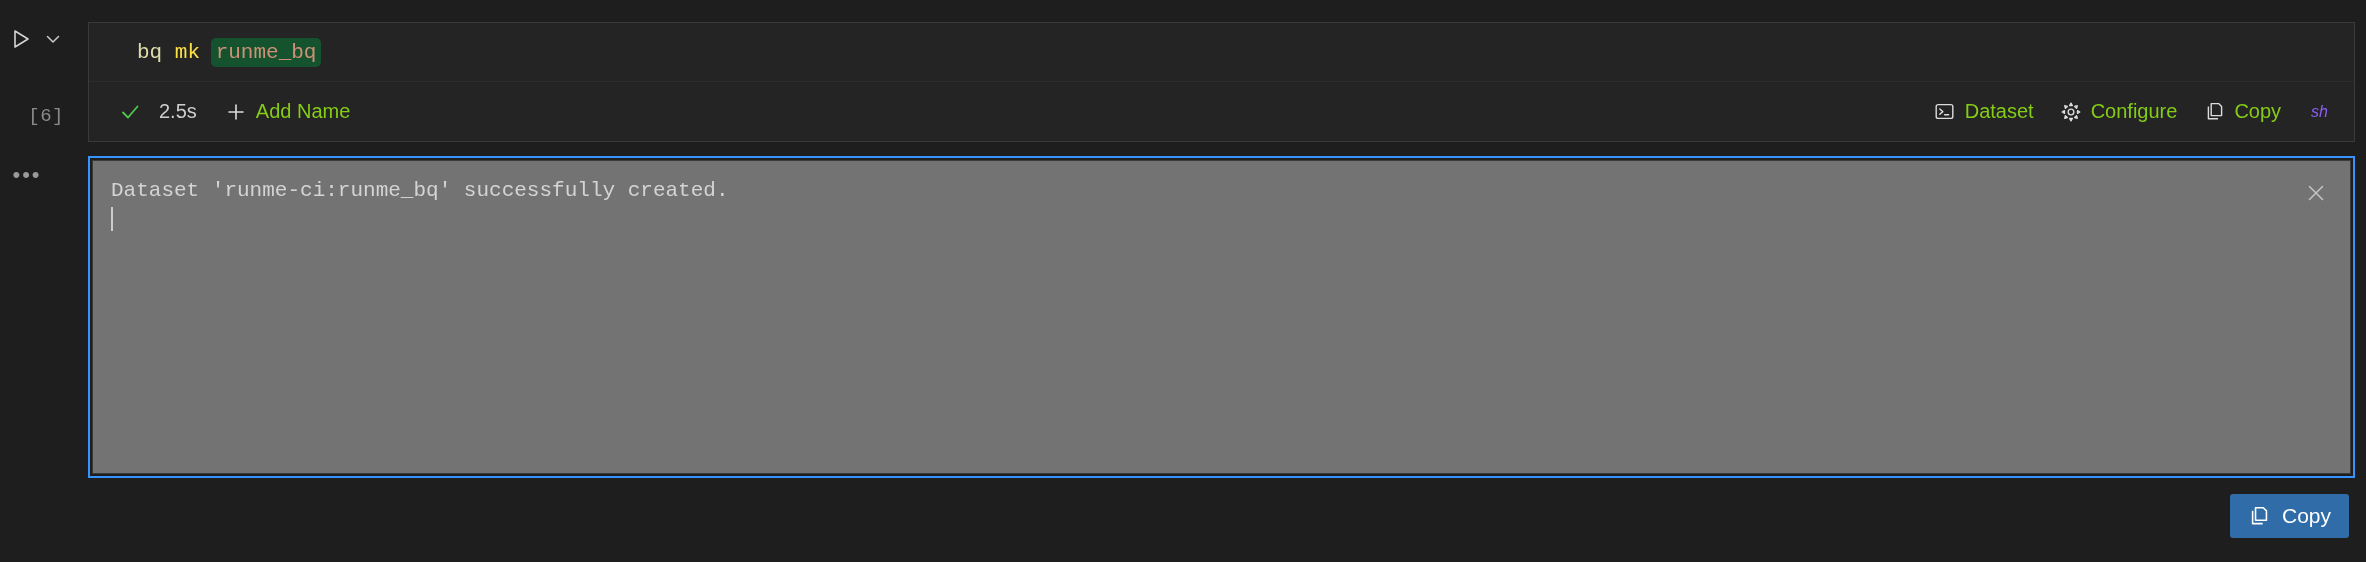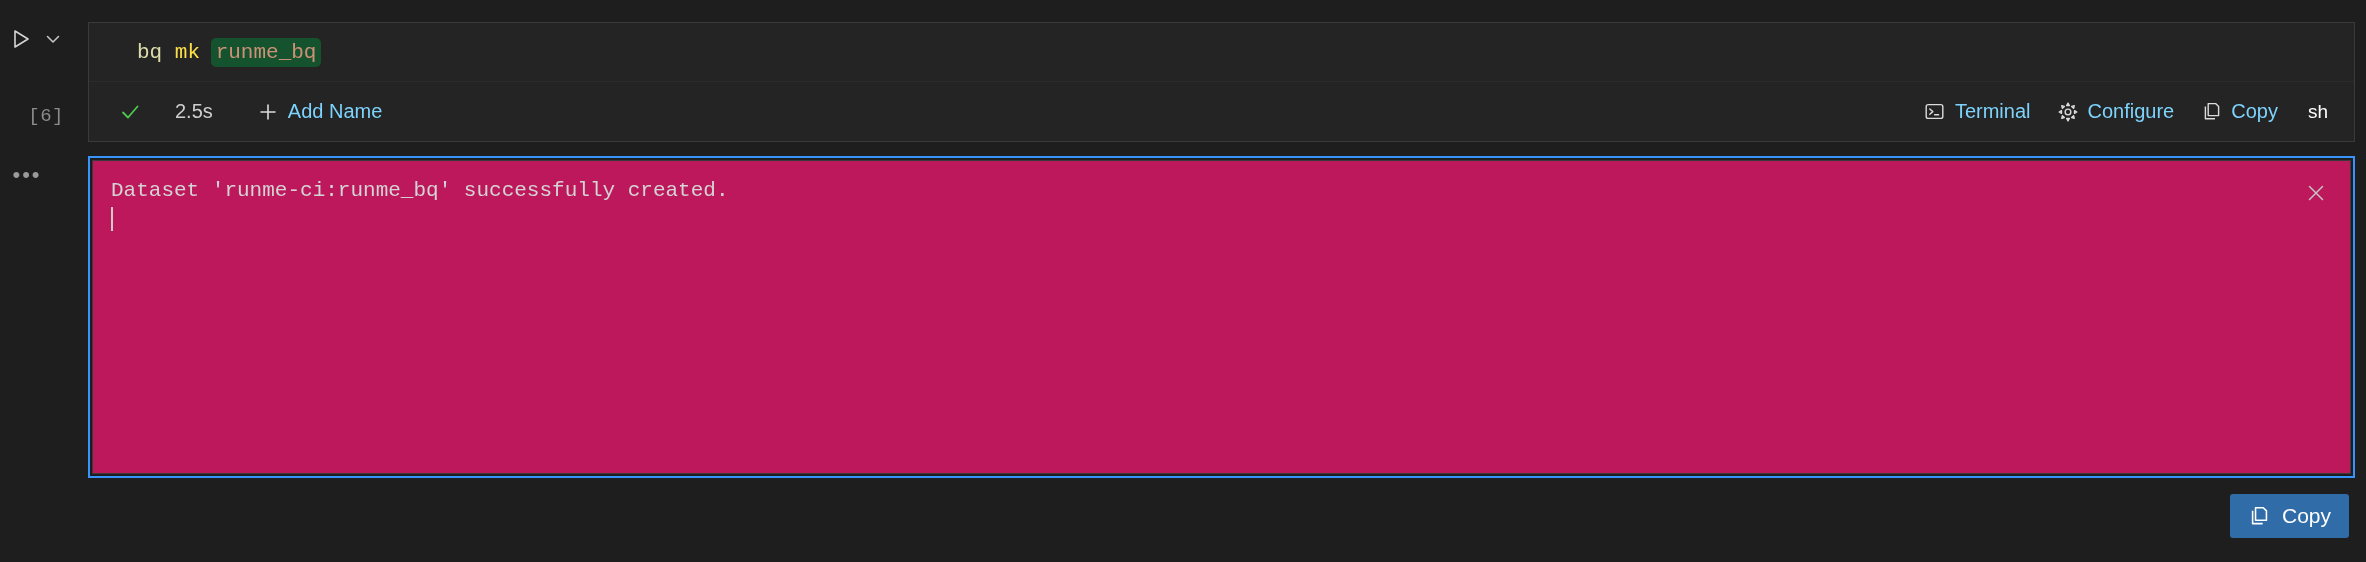--- a/index.html
+++ b/index.html
@@ -128,21 +128,21 @@
     display: flex;
     align-items: center;
     justify-content: space-between;
     padding: 0 18px 0 28px;
     box-sizing: border-box;
     border-top: 1px solid #2c2c2c;
   }
   .status-left {
     display: flex;
     align-items: center;
-    gap: 28px;
+    gap: 12px;
     justify-content: space-between;
   }
   .status-right {
     display: flex;
     align-items: center;
     gap: 6px;
   }
   .check-icon {
     width: 26px;
     height: 26px;
@@ -157,56 +157,57 @@
     margin-left: 4px;
     margin-right: 6px;
   }
   .tb-btn {
     display: flex;
     align-items: center;
     gap: 9px;
     padding: 5px 10px;
     border-radius: 4px;
     font-size: 20px;
-    color: #7dd3fc;
+    color: #84cc16;
     cursor: pointer;
     white-space: nowrap;
   }
   .tb-icon {
     width: 22px;
     height: 22px;
     display: flex;
     align-items: center;
     justify-content: center;
     flex: 0 0 auto;
   }
   .lang-label {
-    font-size: 19px;
-    color: #ffffff;
+    font-size: 16px;
+    color: #8b5cf6;
     padding: 5px 8px 5px 14px;
     cursor: pointer;
     white-space: nowrap;
+    font-style: italic;
   }
 
   
   .output-panel {
     position: absolute;
     left: 88px;
     top: 156px;
     width: 2267px;
     height: 322px;
     box-sizing: border-box;
     border: 2px solid #3794ff;
     background: #1e1e1e;
   }
   .output-inner {
     position: absolute;
     inset: 2px;
     border: 1px solid #3a3a3a;
-    background: #be185d;
+    background: #737373;
     box-sizing: border-box;
     overflow: hidden;
   }
   .output-text {
     position: absolute;
     left: 18px;
     top: 14px;
     font-family: "Liberation Mono", monospace;
     font-size: 21px;
     line-height: 31px;
@@ -324,21 +325,21 @@
       <div class="status-right">
 
         <span class="tb-btn">
           <span class="tb-icon">
             <svg width="21" height="21" viewBox="0 0 21 21" aria-hidden="true">
               <rect x="2.2" y="3.6" width="16.6" height="13.8" rx="2" ry="2" fill="none" stroke="#dcdcdc" stroke-width="1.4"></rect>
               <path d="M5.8 8 L8.8 10.6 L5.8 13.2" fill="none" stroke="#dcdcdc" stroke-width="1.4" stroke-linecap="round" stroke-linejoin="round"></path>
               <path d="M10.6 13.7 L14.6 13.7" stroke="#dcdcdc" stroke-width="1.4" stroke-linecap="round"></path>
             </svg>
           </span>
-          <span>Terminal</span>
+          <span>Dataset</span>
         </span>
 
         <span class="tb-btn">
           <span class="tb-icon">
             <svg width="22" height="22" viewBox="0 0 24 24" aria-hidden="true">
               <g fill="none" stroke="#dcdcdc" stroke-width="1.5" stroke-linecap="round" stroke-linejoin="round">
                 <circle cx="12" cy="12" r="3.1"></circle>
                 <path d="M12 2.4 L13.5 4.9 L10.5 4.9 Z"></path>
                 <path d="M12 21.6 L10.5 19.1 L13.5 19.1 Z"></path>
                 <path d="M2.4 12 L4.9 10.5 L4.9 13.5 Z"></path>

